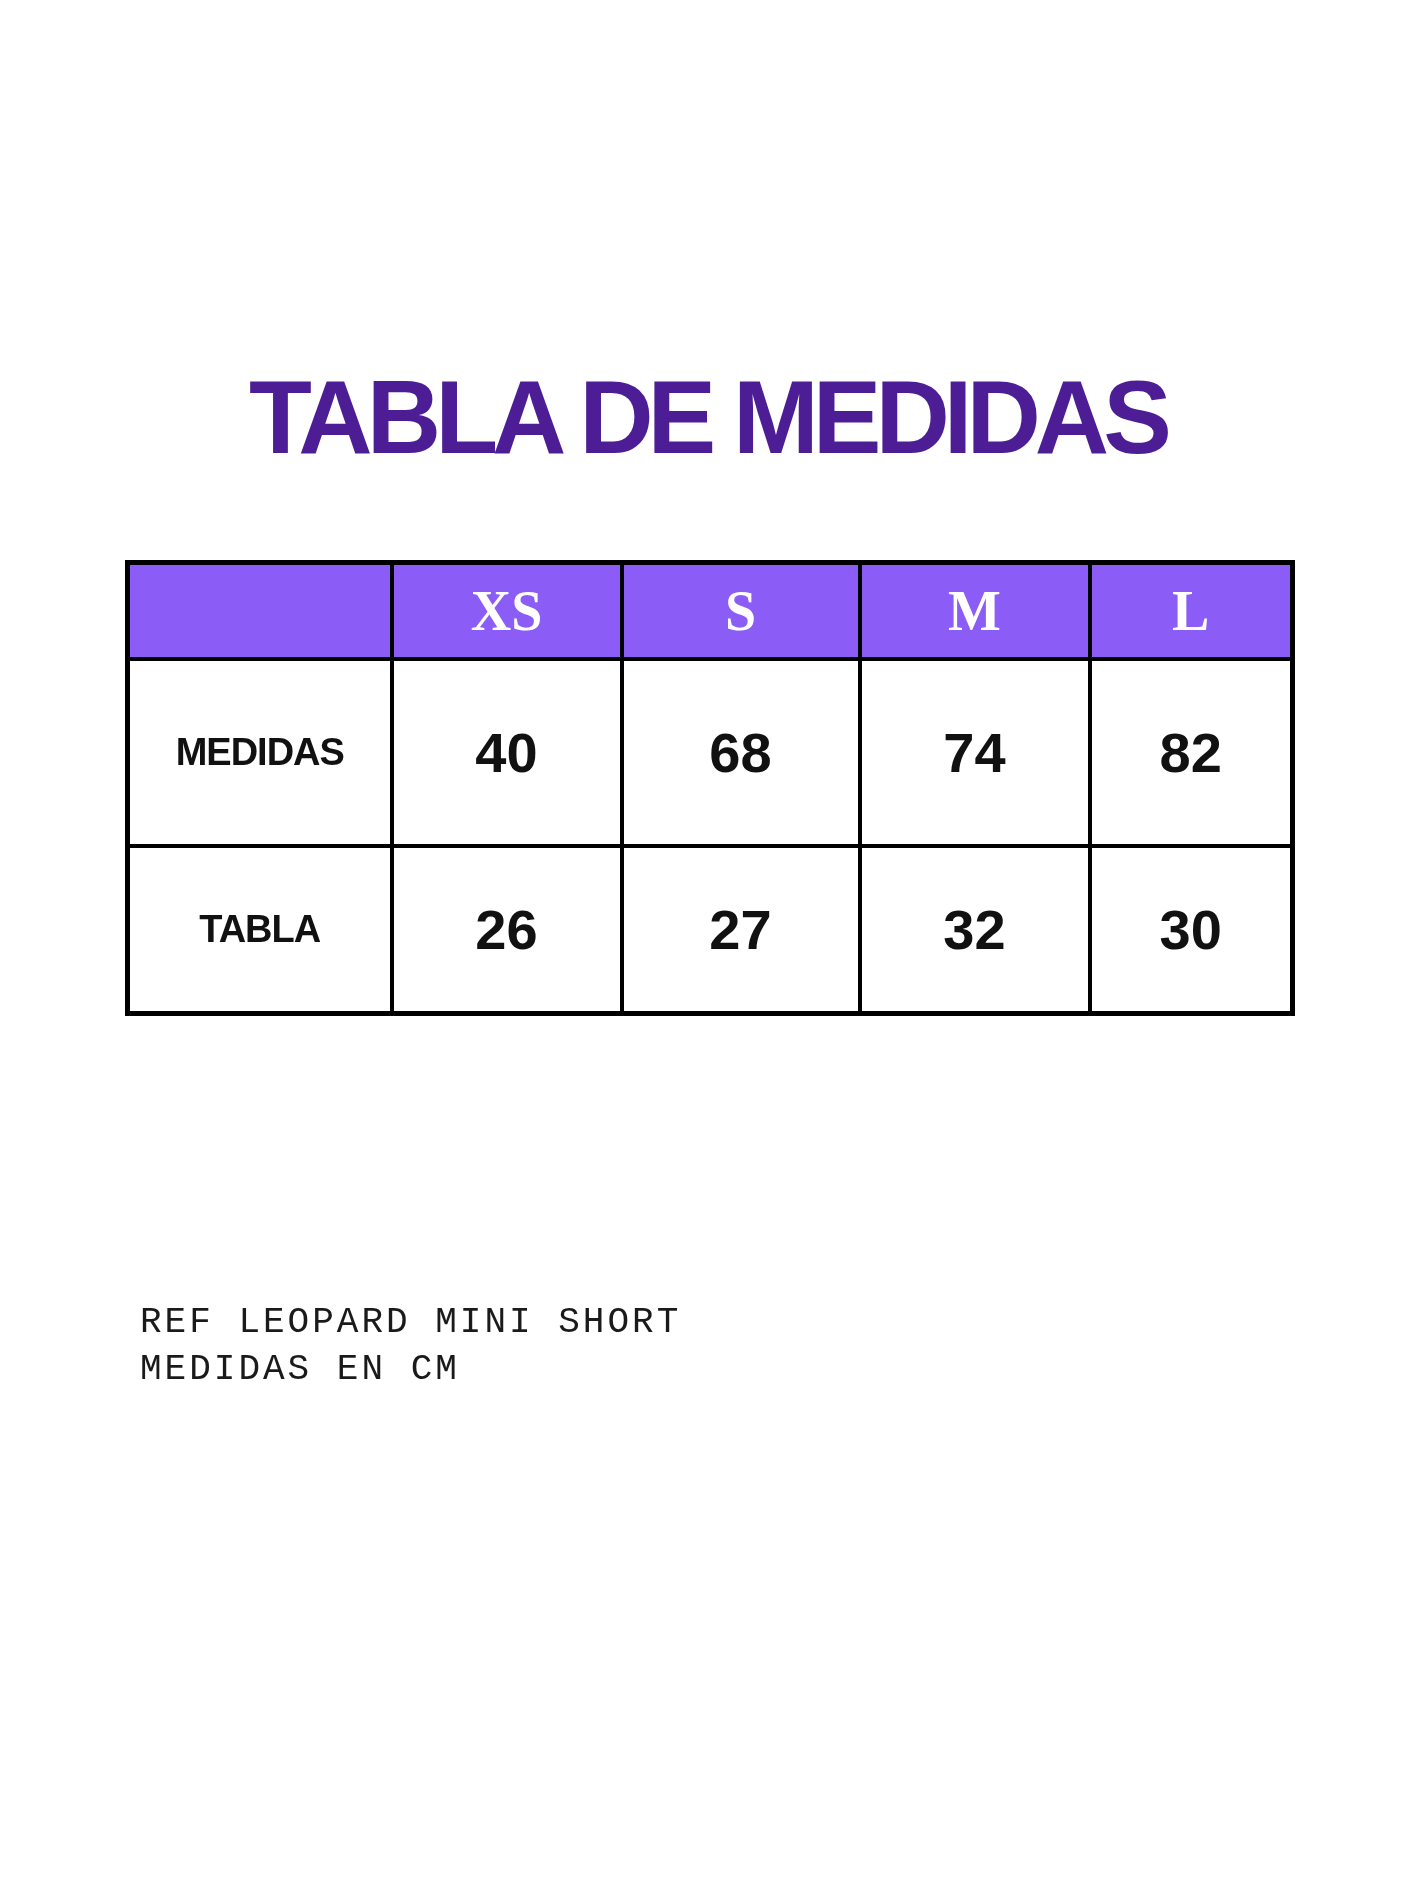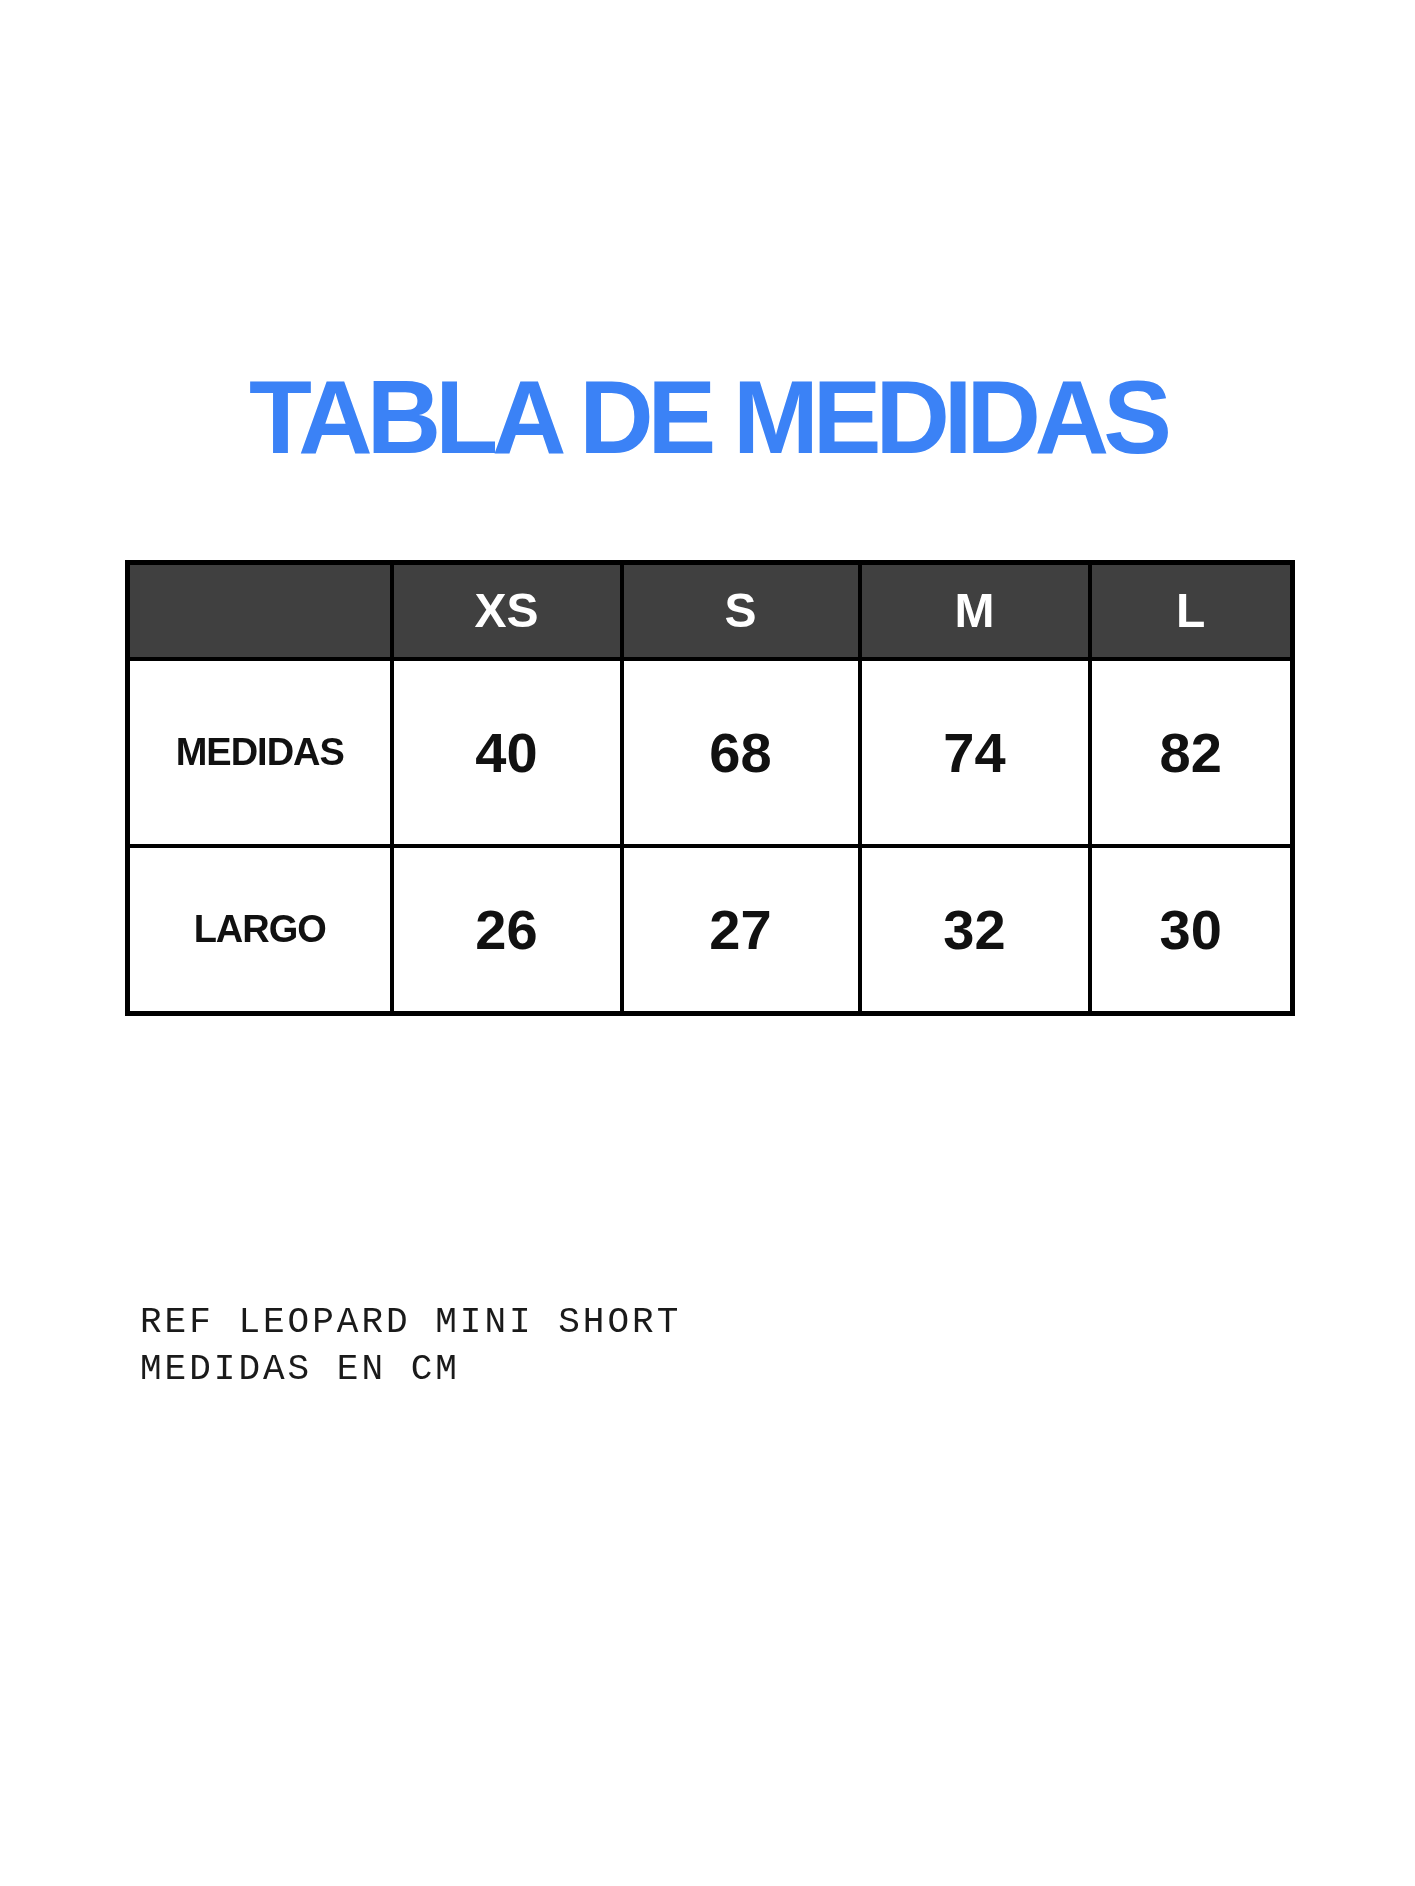--- a/index.html
+++ b/index.html
@@ -17,21 +17,21 @@
   .title {
     position: absolute;
     top: 366px;
     left: 0;
     width: 1415px;
     text-align: center;
     font-size: 103px;
     font-weight: bold;
     letter-spacing: -6px;
     line-height: 1;
-    color: #3b82f6;
+    color: #4c1d95;
     white-space: nowrap;
   }
 
   
   table.size-table {
     position: absolute;
     left: 125px;
     top: 560px;
     width: 1165px;
     border-collapse: collapse;
@@ -43,25 +43,26 @@
     border: 4px solid #000000;
     text-align: center;
     vertical-align: middle;
     background: #ffffff;
   }
   tr.header-row { height: 96px; }
   tr.data-row-1 { height: 187px; }
   tr.data-row-2 { height: 187px; }
   tr.data-row-3 { height: 168px; }
   tr.header-row th {
-    background: #404040;
+    background: #8b5cf6;
     color: #ffffff;
-    font-size: 48px;
+    font-size: 56px;
     font-weight: bold;
     letter-spacing: 0px;
+    font-family: Liberation Serif, serif;
   }
   td.row-label {
     font-size: 38px;
     font-weight: bold;
     letter-spacing: -1px;
     color: #111111;
   }
   td.size-value {
     font-size: 56px;
     font-weight: bold;
@@ -105,21 +106,21 @@
       <th>L</th>
     </tr>
     <tr class="data-row-1">
       <td class="row-label">MEDIDAS</td>
       <td class="size-value">40</td>
       <td class="size-value">68</td>
       <td class="size-value">74</td>
       <td class="size-value">82</td>
     </tr>
     <tr class="data-row-3">
-      <td class="row-label">LARGO</td>
+      <td class="row-label">TABLA</td>
       <td class="size-value">26</td>
       <td class="size-value">27</td>
       <td class="size-value">32</td>
       <td class="size-value">30</td>
     </tr>
   </tbody>
 </table>
 
 <div class="footer">
   <div>REF LEOPARD MINI SHORT</div>

